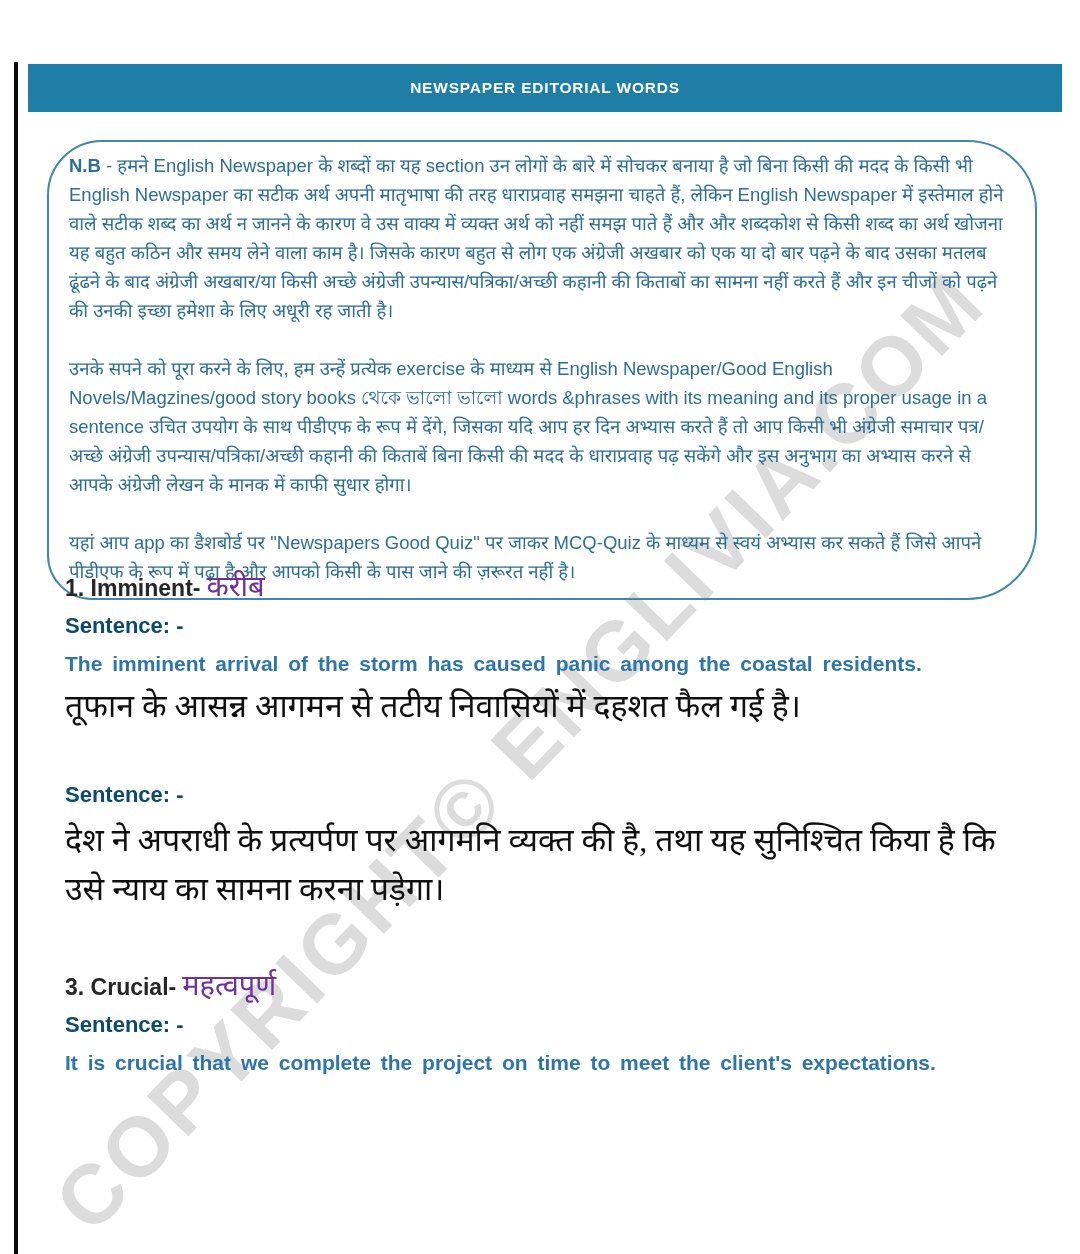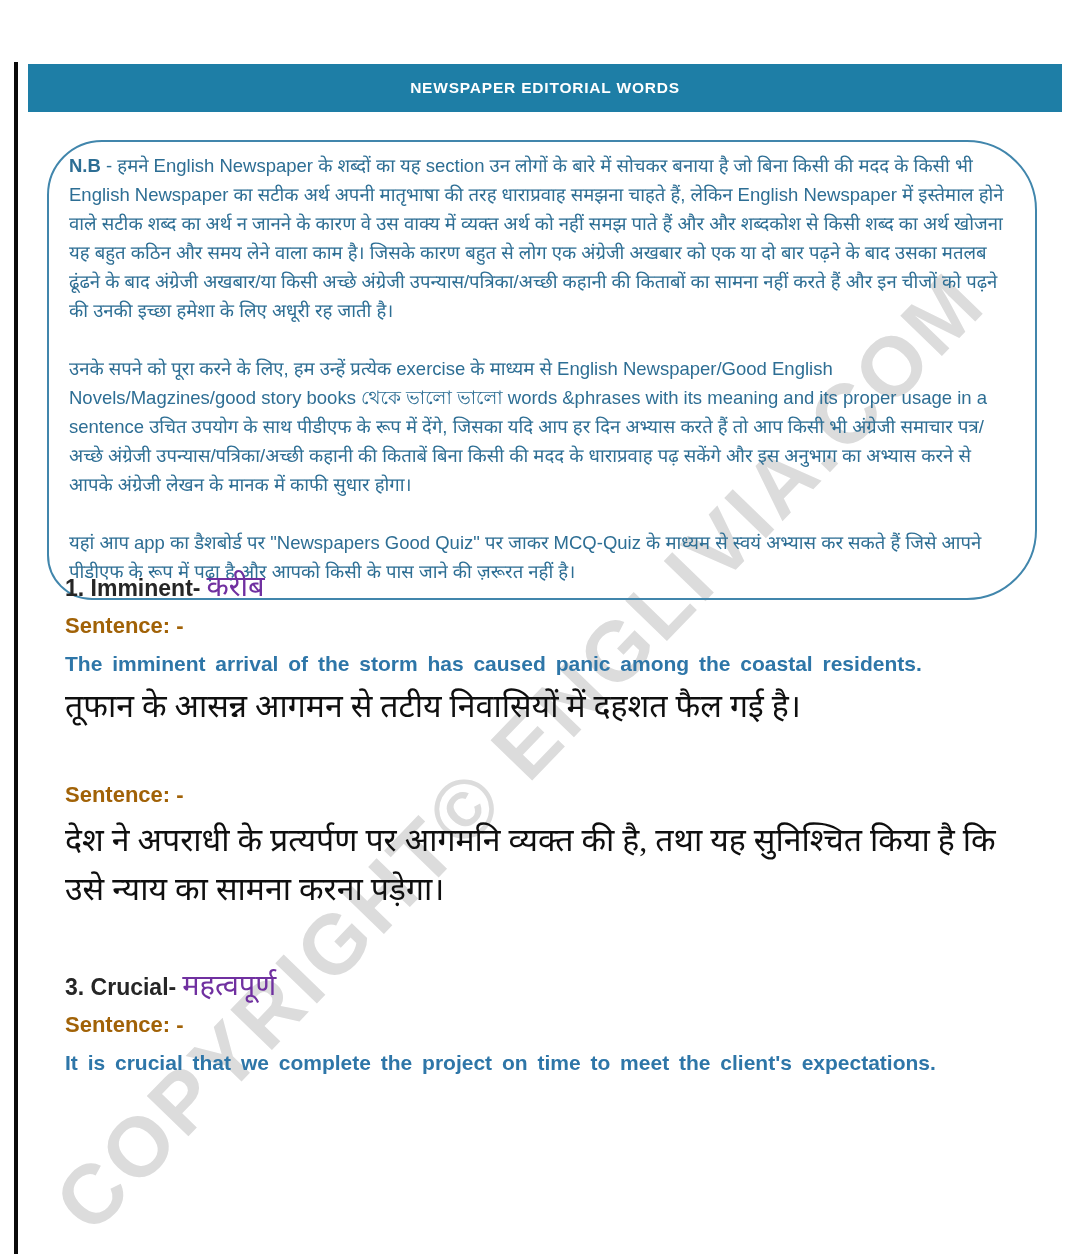--- a/index.html
+++ b/index.html
@@ -82,21 +82,21 @@
   }
   .entry-meaning {
     color: #7030a0;
     font-size: 29px;
     font-weight: normal;
     margin-left: 6px;
   }
   .sentence-label {
     font-size: 22px;
     font-weight: bold;
-    color: #a16207;
+    color: #0c4a6e;
     margin-bottom: 8px;
   }
   .sentence-en {
     color: #2e76a8;
     font-weight: bold;
     font-size: 21px;
     word-spacing: 4px;
     line-height: 1.6;
   }
   .sentence-hi {

